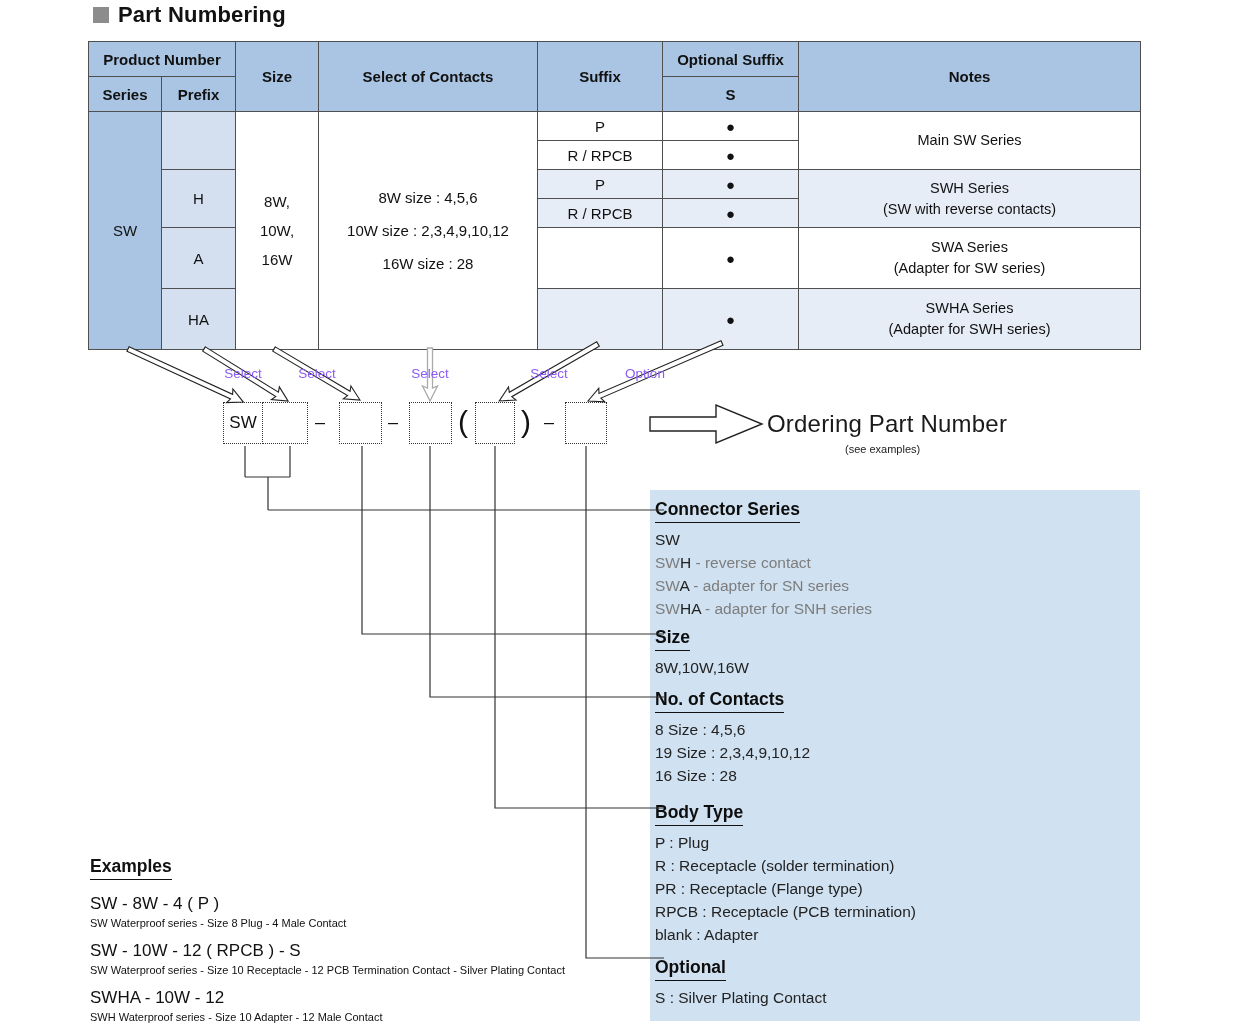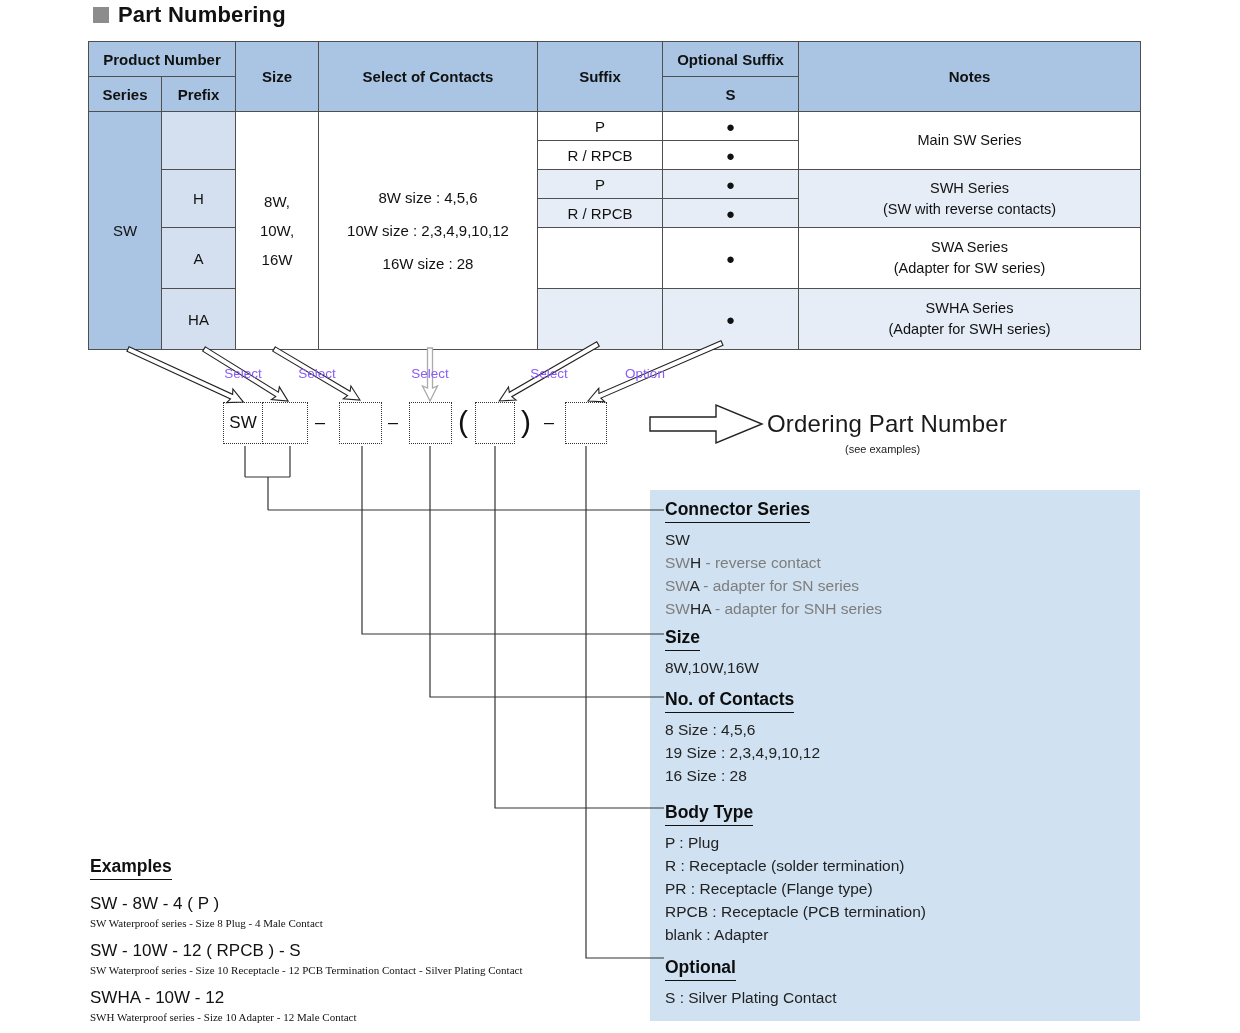--- a/index.html
+++ b/index.html
@@ -39,33 +39,33 @@
         display:flex;align-items:center;justify-content:center;font-size:17px;background:#fff;z-index:4;}
   .sep{position:absolute;z-index:4;font-size:18px;}
   .paren{font-size:30px;font-weight:300;top:405px;}
   .sel-label{position:absolute;top:366px;transform:translateX(-50%);font-size:13.5px;color:#8b5cf6;z-index:6;}
 
   .ordering-title{position:absolute;left:767px;top:410px;font-size:24px;color:#1a1a1a;letter-spacing:.2px;}
   .ordering-note{position:absolute;left:845px;top:443px;font-size:11px;color:#222;}
 
   
   .panel{position:absolute;left:650px;top:490px;width:490px;height:531px;background:#d0e1f1;z-index:3;}
-  .psec{position:absolute;left:15px;}
+  .psec{position:absolute;left:5px;}
   .psec h3{margin:0;font-size:17.5px;font-weight:bold;display:inline-block;
            border-bottom:1.6px solid #111;padding-bottom:2px;color:#0d0d0d;}
   .psec .items{margin-top:5px;font-size:15.5px;line-height:23px;color:#222;}
   .gray{color:#7d7d7d;}
 
   
   .examples{position:absolute;left:90px;top:856px;width:570px;}
   .examples h3{margin:0 0 14px 0;font-size:17.5px;font-weight:bold;display:inline-block;
                border-bottom:1.6px solid #111;padding-bottom:2px;}
   .ex-item{margin-bottom:12px;}
   .ex-code{font-size:17px;color:#111;margin-bottom:3px;}
-  .ex-desc{font-size:11px;color:#111;font-family:Liberation Serif, serif;}
+  .ex-desc{font-size:11px;color:#111;}
 </style>
 </head>
 <body>
 
 <div class="page-title">
   <span class="title-sq"></span>
   <span class="title-txt">Part Numbering</span>
 </div>
 
 <table class="pn">

